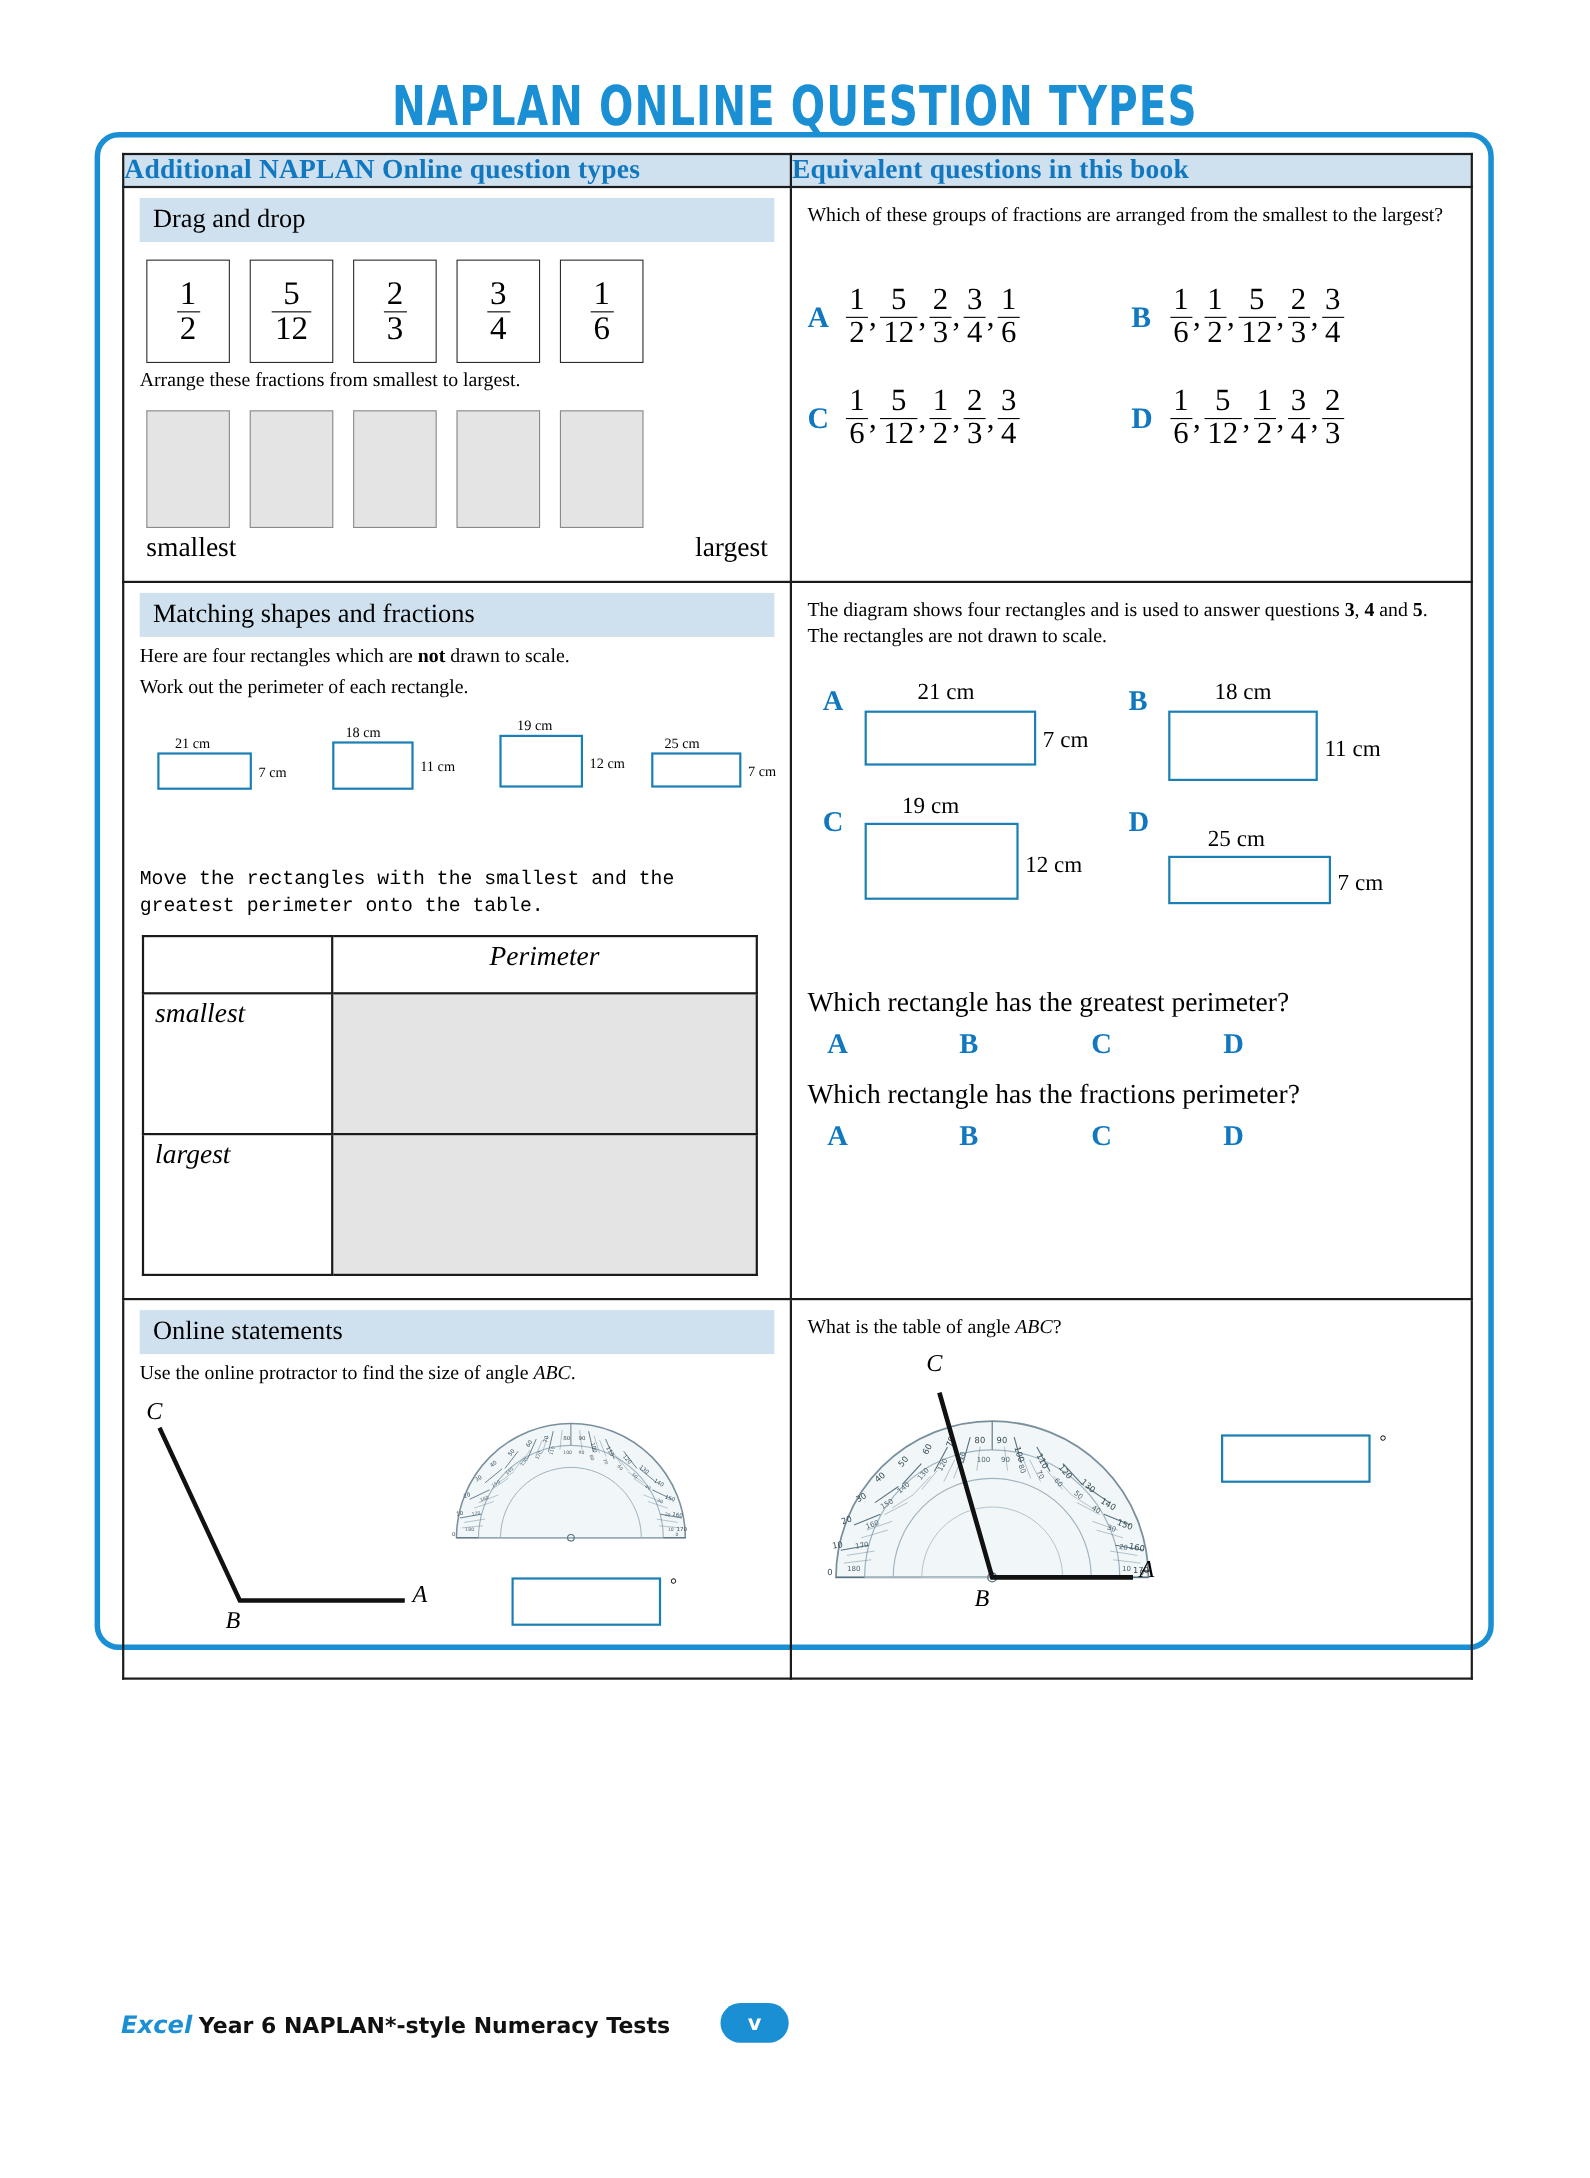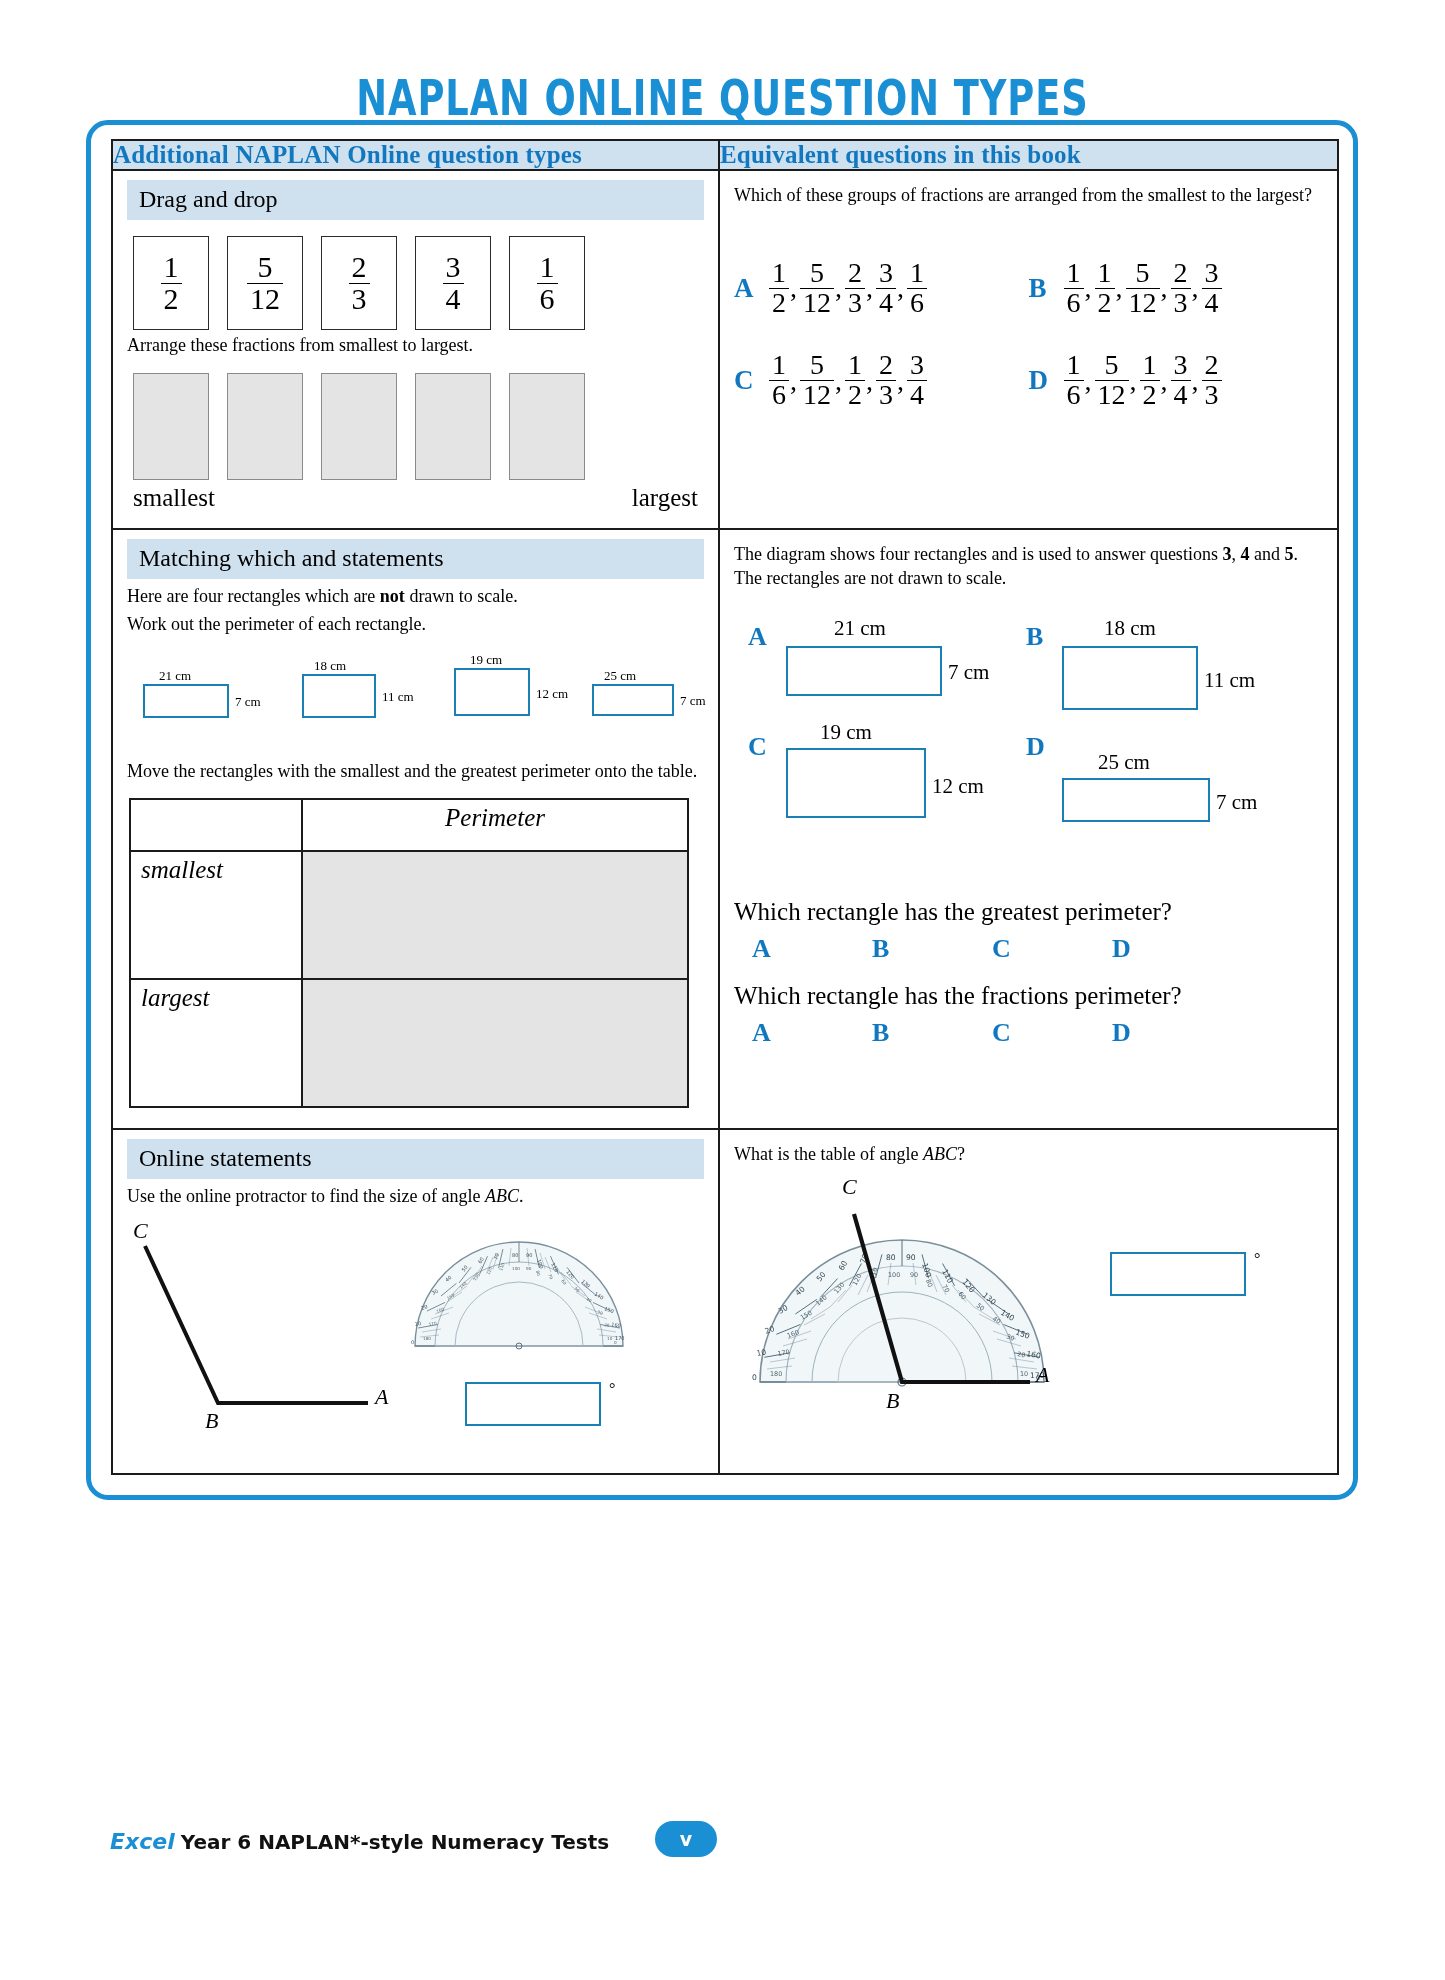--- a/index.html
+++ b/index.html
@@ -482,21 +482,21 @@
             </div>
 
           </div>
         </div>
       </td>
     </tr>
 
     <tr>
       <td>
         <div class="cell-pad">
-          <div class="band">Matching which and statements</div>
+          <div class="band">Matching shapes and fractions</div>
 
           <div class="body-text">
             <span>Here are four rectangles which are </span><b>not</b><span> drawn to scale.</span>
           </div>
           <div class="body-text">Work out the perimeter of each rectangle.</div>
 
           <div class="mini-rects">
             <div class="mini-wrap" style="left:14px; top:18px;">
               <div class="mini-top-label" style="left:16px; top:-16px;">21 cm</div>
               <div class="mini-rect" style="width:86px; height:34px;"></div>
@@ -515,21 +515,21 @@
               <div class="mini-side-label" style="left:82px; top:18px;">12 cm</div>
             </div>
 
             <div class="mini-wrap" style="left:463px; top:18px;">
               <div class="mini-top-label" style="left:12px; top:-16px;">25 cm</div>
               <div class="mini-rect" style="width:82px; height:32px;"></div>
               <div class="mini-side-label" style="left:88px; top:9px;">7 cm</div>
             </div>
           </div>
 
-          <div class="body-text" style="margin-top:16px;">Move the rectangles with the smallest and the greatest perimeter onto the table.</div>
+          <div class="body-text" style="margin-top:45px;font-family:Liberation Mono, monospace;">Move the rectangles with the smallest and the greatest perimeter onto the table.</div>
 
           <table class="perim-table">
             <colgroup>
                   <col class="pt-label-col">
                   <col>
                 </colgroup>
             <tbody>
                   <tr>
               <td class="pt-head-blank"></td>
               <td class="pt-head-title">Perimeter</td>

